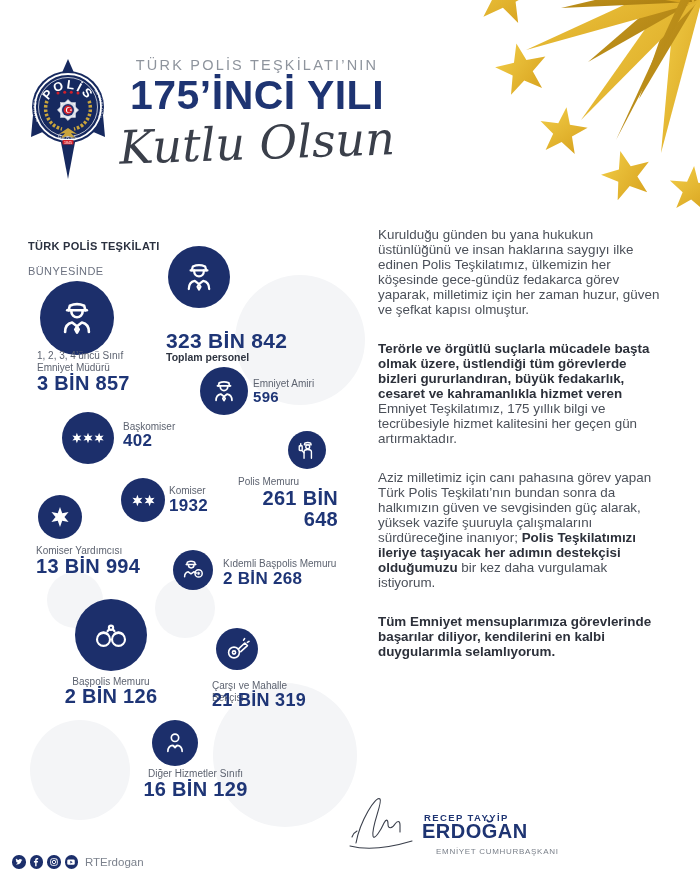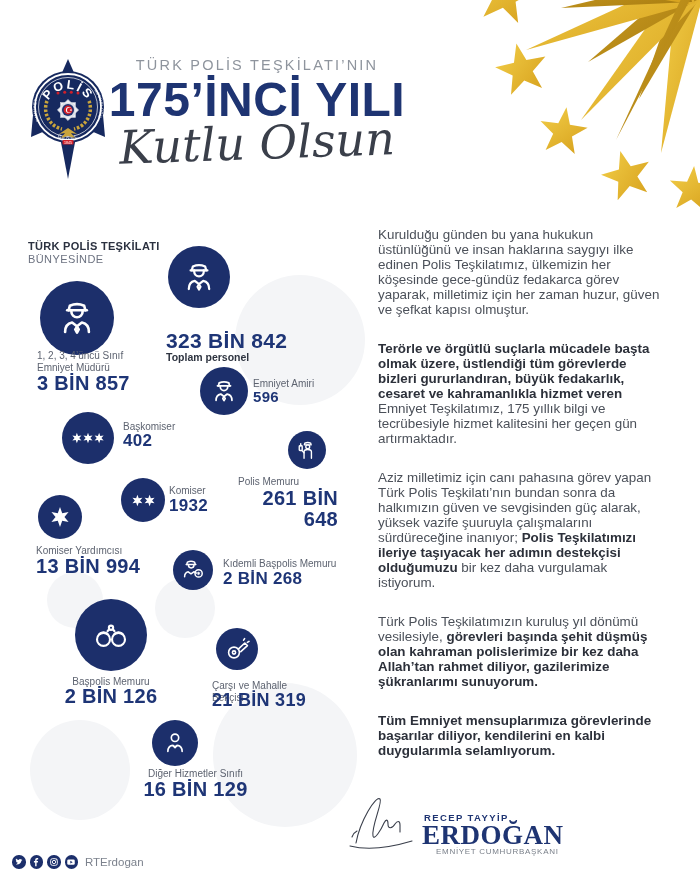--- a/index.html
+++ b/index.html
@@ -4,49 +4,49 @@
 <style>
   html,body{margin:0;padding:0;background:#fff;}
   #canvas{position:relative;width:700px;height:887px;background:#ffffff;overflow:hidden;
           font-family:"Liberation Sans","DejaVu Sans",sans-serif;}
   .bg-circle{position:absolute;border-radius:50%;background:#f4f5f7;z-index:0;}
 
   
   .supertitle{position:absolute;left:97px;top:57px;width:320px;text-align:center;
               font-size:14.5px;letter-spacing:2.2px;color:#8e949d;z-index:2;}
   .main-title{position:absolute;left:87px;top:72px;width:340px;text-align:center;
-              font-size:48px;font-weight:bold;letter-spacing:.5px;color:#1e3472;z-index:2;}
+              font-size:41px;font-weight:bold;letter-spacing:.5px;color:#1e3472;z-index:2;}
   .script-title{position:absolute;left:107px;top:116px;width:300px;text-align:center;
               font-family:"DejaVu Serif","Liberation Serif",serif;font-style:italic;
               font-size:46px;color:#3a3f4a;transform:rotate(-2deg);z-index:2;}
 
   
   .stats-heading{position:absolute;left:28px;top:240px;z-index:2;}
   .stats-heading .l1{font-size:11px;font-weight:bold;color:#2b3140;letter-spacing:.3px;}
-  .stats-heading .l2{font-size:11px;color:#6c7280;letter-spacing:.4px;margin-top:1px;}
+  .stats-heading .l2{font-size:11px;color:#6c7280;letter-spacing:.4px;margin-top:13px;}
   .stat-circle{position:absolute;border-radius:50%;background:#1c2f6b;
                display:flex;align-items:center;justify-content:center;z-index:2;}
   .icon-wrap{display:flex;align-items:center;justify-content:center;}
   .icon-wrap svg{width:100%;height:100%;}
   .stat-label{position:absolute;font-size:10px;line-height:11.5px;color:#5d6370;z-index:2;}
   .lbl-strong{font-weight:bold;color:#2e3440;font-size:10.5px;}
   .stat-value{position:absolute;font-weight:bold;color:#1e3576;letter-spacing:.3px;
               line-height:1.05;z-index:2;}
 
   
   .message-col{position:absolute;left:368px;top:227px;width:294px;z-index:2;}
   .msg-p{margin:0 0 24px 10px;font-size:13.4px;line-height:15px;color:#4b5059;}
   .msg-p .b{font-weight:bold;color:#2c303a;}
 
   
   .sig-script{position:absolute;left:348px;top:791px;z-index:2;}
   .sig-top{position:absolute;left:424px;top:812px;font-size:9.5px;font-weight:bold;
            letter-spacing:1.4px;color:#1e3472;z-index:2;}
-  .sig-main{position:absolute;left:422px;top:820px;font-family:Liberation Serif, serif;
-            font-size:27px;font-weight:bold;letter-spacing:.5px;color:#1e3472;z-index:2;}
+  .sig-main{position:absolute;left:422px;top:820px;font-family:Liberation Sans, sans-serif;
+            font-size:20px;font-weight:bold;letter-spacing:.5px;color:#1e3472;z-index:2;}
   .sig-sub{position:absolute;left:436px;top:847px;font-size:8px;letter-spacing:.7px;
            color:#7a808a;z-index:2;}
 
   
   .footer-social{position:absolute;left:12px;top:855px;display:flex;align-items:center;gap:4px;z-index:2;}
   .soc{width:13.5px;height:13.5px;border-radius:50%;background:#1c2f6b;display:flex;
        align-items:center;justify-content:center;}
   .soc svg{width:10px;height:10px;}
   .handle{font-size:11.5px;color:#7c828d;margin-left:3px;}
 
@@ -151,21 +151,20 @@
 
   <div class="stats-heading">
     <div class="l1">TÜRK POLİS TEŞKİLATI</div>
     <div class="l2">BÜNYESİNDE</div>
   </div>
 
   <div class="message-col">
       <p class="msg-p"><span>Kurulduğu günden bu yana hukukun üstünlüğünü ve insan haklarına saygıyı ilke edinen Polis Teşkilatımız, ülkemizin her köşesinde gece-gündüz fedakarca görev yaparak, milletimiz için her zaman huzur, güven ve şefkat kapısı olmuştur.</span></p>
       <p class="msg-p"><span class="b">Terörle ve örgütlü suçlarla mücadele başta olmak üzere, üstlendiği tüm görevlerde bizleri gururlandıran, büyük fedakarlık, cesaret ve kahramanlıkla hizmet veren</span><span> Emniyet Teşkilatımız, 175 yıllık bilgi ve tecrübesiyle hizmet kalitesini her geçen gün artırmaktadır.</span></p>
       <p class="msg-p"><span>Aziz milletimiz için canı pahasına görev yapan Türk Polis Teşkilatı’nın bundan sonra da halkımızın güven ve sevgisinden güç alarak, yüksek vazife şuuruyla çalışmalarını sürdüreceğine inanıyor; </span><span class="b">Polis Teşkilatımızı ileriye taşıyacak her adımın destekçisi olduğumuzu</span><span> bir kez daha vurgulamak istiyorum.</span></p>
-      <p class="msg-p"><span>Türk Polis Teşkilatımızın kuruluş yıl dönümü vesilesiyle, </span><span class="b">görevleri başında şehit düşmüş olan kahraman polislerimize bir kez daha Allah’tan rahmet diliyor, gazilerimize şükranlarımı sunuyorum.</span></p>
       <p class="msg-p"><span class="b">Tüm Emniyet mensuplarımıza görevlerinde başarılar diliyor, kendilerini en kalbi duygularımla selamlıyorum.</span></p>
     </div>
 
   <svg class="sig-script" width="82" height="60" viewBox="0 0 82 60">
     <g fill="none" stroke="#3a3f4b" stroke-width="1.1" stroke-linecap="round">
       <path d="M8 52 C12 30 28 4 32 8 C35 11 23 36 25 45 C26 50 33 39 36 32 C38 28 40 28 40 33 C40 38 44 38 47 33 C49 30 52 29 52 34 L52 41"></path>
       <path d="M2 55 C22 60 44 56 64 50"></path>
       <path d="M4 46 C5 43 7 41 9 40"></path>
     </g>
   </svg>

